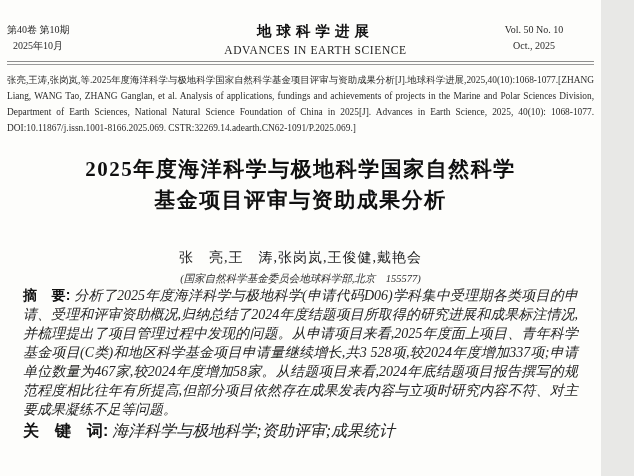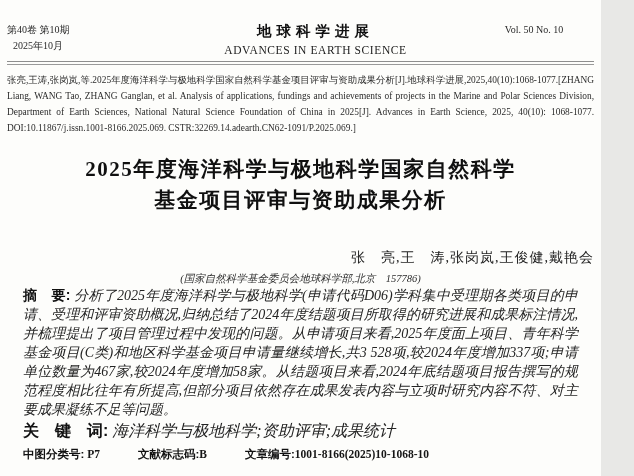--- a/index.html
+++ b/index.html
@@ -19,21 +19,21 @@
   .hdr-right{width:120px;text-align:center;font-size:10px;line-height:16px;color:#2a2a2a;}
   
   .rule{margin-top:5px;height:2.4px;border-top:1.8px solid #8e8e8e;border-bottom:1.8px solid #9a9a9a;}
   
   .citation{margin-top:7px;font-size:9.4px;line-height:16px;text-align:justify;
     color:#2b2b2b;word-break:break-word;}
   
   .atitle{margin-top:18px;text-align:center;font-weight:700;font-size:21px;
     line-height:31px;letter-spacing:1.5px;color:#101010;}
   
-  .authors{margin-top:33px;text-align:right;font-size:14px;letter-spacing:1px;color:#222;}
+  .authors{margin-top:33px;text-align:center;font-size:14px;letter-spacing:1px;color:#222;}
   .affil{margin-top:5px;text-align:center;font-size:10.5px;font-style:italic;color:#2c2c2c;}
   
   .block{margin:0 16px;}
   .abstract{font-size:14px;line-height:19px;text-align:justify;
     font-style:italic;color:#242424;}
   .lbl{font-style:normal;font-weight:700;
     font-family:"Liberation Sans","DejaVu Sans",sans-serif;color:#111;}
   .keywords{margin-top:2px;font-size:16px;line-height:19px;font-style:italic;color:#242424;}
   
   .meta{margin-top:5px;font-size:11.5px;line-height:18px;color:#161616;}
@@ -49,42 +49,40 @@
     <div class="hdr-left">
       <div class="l1">第40卷  第10期</div>
       <div class="l2">2025年10月</div>
     </div>
     <div class="hdr-center">
       <div class="jtitle-cn">地球科学进展</div>
       <div class="jtitle-en">ADVANCES IN EARTH SCIENCE</div>
     </div>
     <div class="hdr-right">
       <div>Vol. 50   No. 10</div>
+      <div>Oct., 2025</div>
     </div>
   </div>
 
   <div class="rule"></div>
 
   <div class="citation">张亮,王涛,张岗岚,等.2025年度海洋科学与极地科学国家自然科学基金项目评审与资助成果分析[J].地球科学进展,2025,40(10):1068-1077.[ZHANG Liang, WANG Tao, ZHANG Ganglan, et al. Analysis of applications, fundings and achievements of projects in the Marine and Polar Sciences Division, Department of Earth Sciences, National Natural Science Foundation of China in 2025[J]. Advances in Earth Science, 2025, 40(10): 1068-1077. DOI:10.11867/j.issn.1001-8166.2025.069. CSTR:32269.14.adearth.CN62-1091/P.2025.069.]</div>
 
   <div class="atitle">
     <div>2025年度海洋科学与极地科学国家自然科学</div>
     <div>基金项目评审与资助成果分析</div>
   </div>
 
   <div class="authors">张　亮,王　涛,张岗岚,王俊健,戴艳会</div>
-  <div class="affil">(国家自然科学基金委员会地球科学部,北京　157786)</div>
+  <div class="affil">(国家自然科学基金委员会地球科学部,北京　155577)</div>
 
   <div class="block abstract">
     <span class="lbl">摘　要:</span>
     <span>分析了2025年度海洋科学与极地科学(申请代码D06)学科集中受理期各类项目的申请、受理和评审资助概况,归纳总结了2024年度结题项目所取得的研究进展和成果标注情况,并梳理提出了项目管理过程中发现的问题。从申请项目来看,2025年度面上项目、青年科学基金项目(C类)和地区科学基金项目申请量继续增长,共3 528项,较2024年度增加337项;申请单位数量为467家,较2024年度增加58家。从结题项目来看,2024年底结题项目报告撰写的规范程度相比往年有所提高,但部分项目依然存在成果发表内容与立项时研究内容不符、对主要成果凝练不足等问题。</span>
   </div>
 
   <div class="block keywords">
     <span class="lbl">关　键　词:</span>
     <span>海洋科学与极地科学;资助评审;成果统计</span>
   </div>
 
-  <div class="block meta">
-    <span class="grp"><span class="lbl">中图分类号:</span> <span class="val">P7</span></span><span class="grp"><span class="lbl">文献标志码:</span><span class="val">B</span></span><span class="grp"><span class="lbl">文章编号:</span><span class="val">1001-8166(2025)10-1068-10</span></span>
-  </div>
 
 </div>
 
 </body></html>

